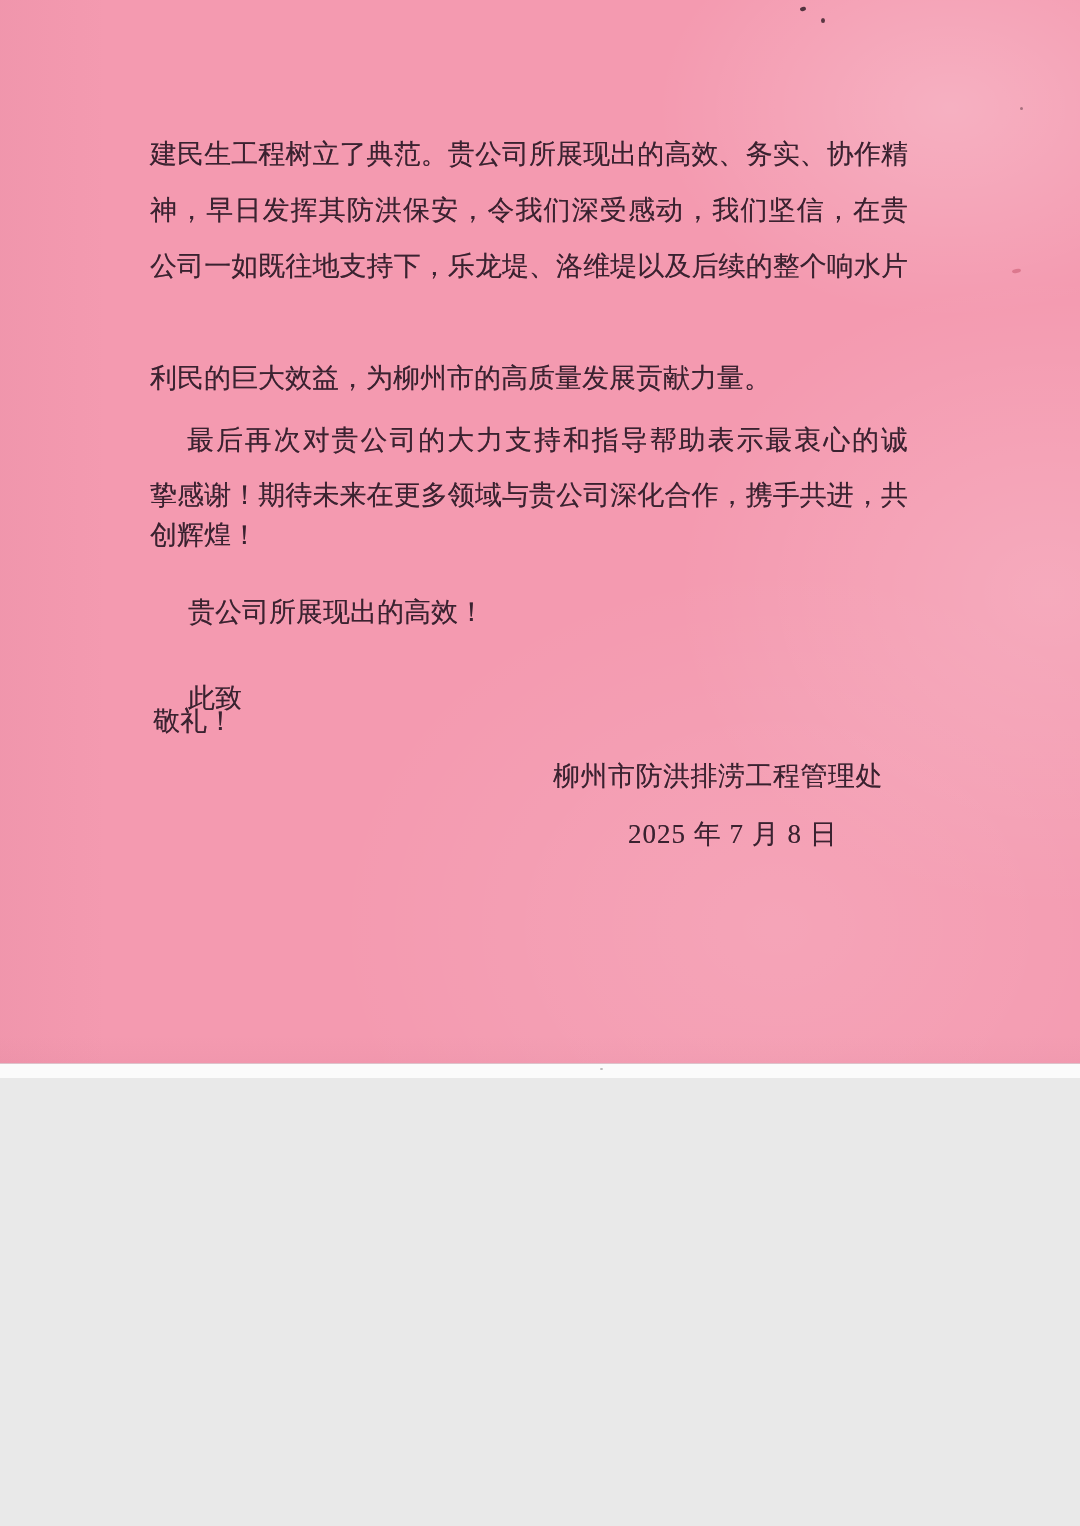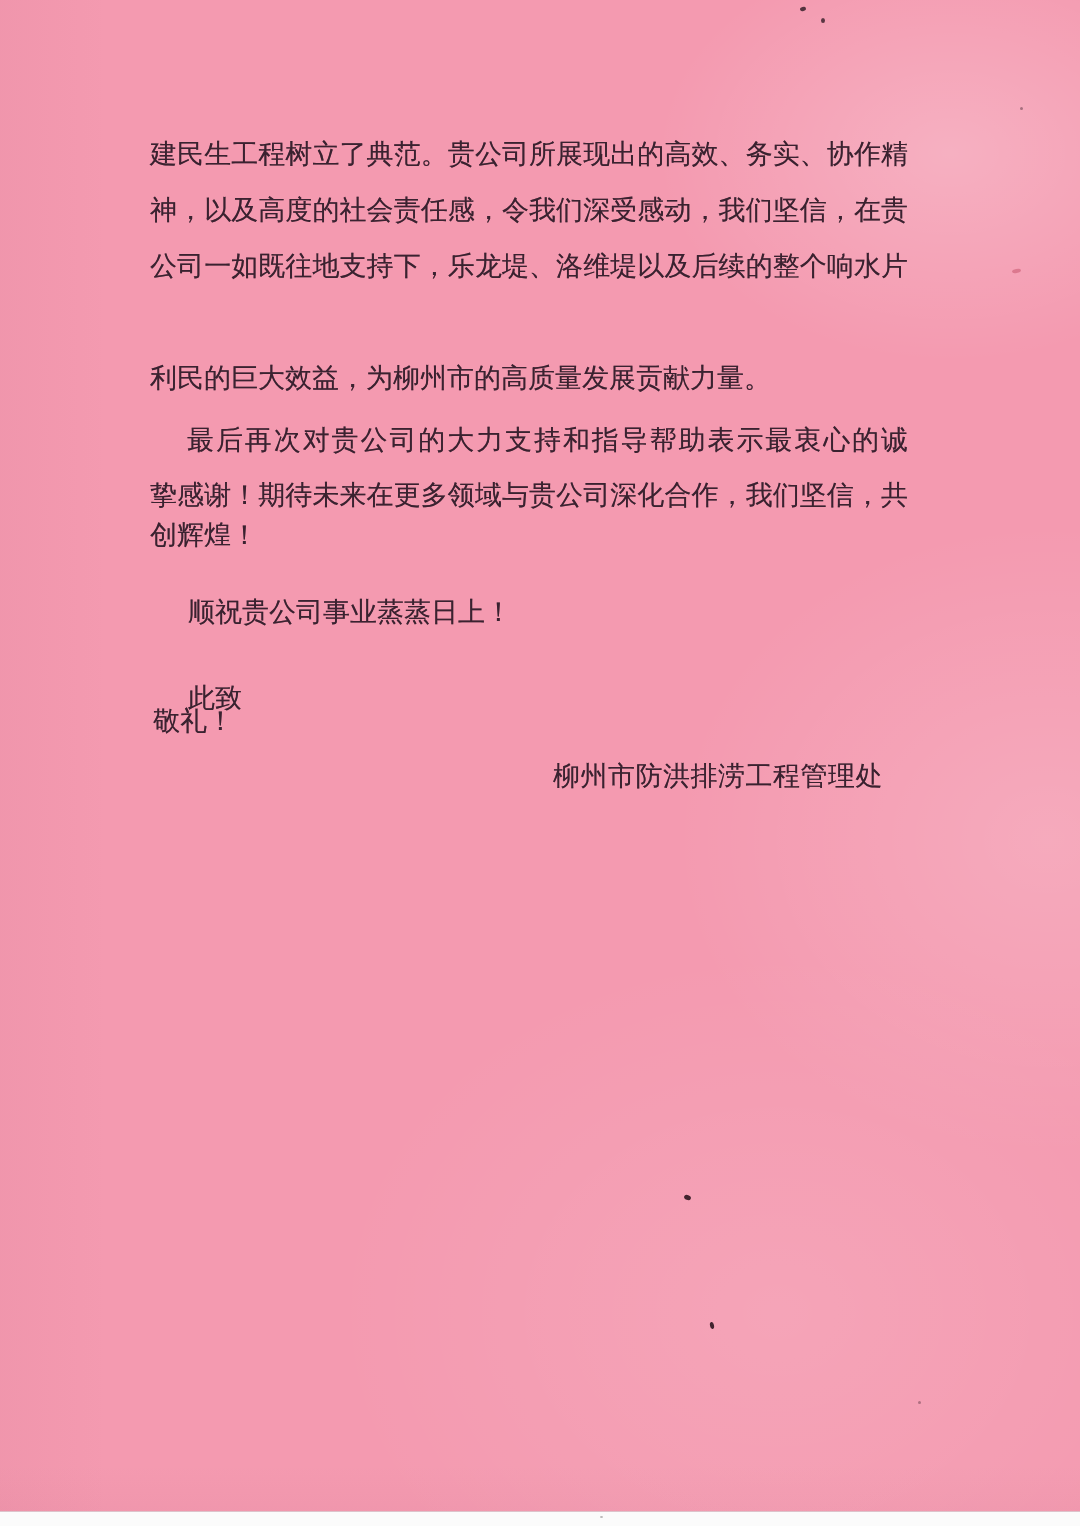--- a/index.html
+++ b/index.html
@@ -3,21 +3,21 @@
 <meta charset="utf-8">
 <style>
   html, body {
     margin: 0;
     padding: 0;
     background: #e9e9e9;
   }
   .page {
     position: relative;
     width: 1080px;
-    height: 1526px;
+    height: 1078px;
     overflow: hidden;
     font-family: "Liberation Serif", "DejaVu Serif", serif;
     background:
       radial-gradient(420px 300px at 88% 10%, rgba(255,255,255,0.22), rgba(255,255,255,0) 70%),
       radial-gradient(520px 440px at 97% 55%, rgba(255,255,255,0.16), rgba(255,255,255,0) 72%),
       radial-gradient(640px 520px at 72% 86%, rgba(255,255,255,0.10), rgba(255,255,255,0) 70%),
       linear-gradient(90deg, rgba(170,70,100,0.05), rgba(255,255,255,0) 10%),
       linear-gradient(0deg, rgba(150,60,90,0.05), rgba(255,255,255,0) 4%),
       #f49ab0;
   }
@@ -48,34 +48,35 @@
     position: absolute;
     border-radius: 50%;
   }
 </style>
 </head>
 <body>
 
 <div class="page">
 
   <div class="line just" style="left:150px; top:137px; width:758px;">建民生工程树立了典范。贵公司所展现出的高效、务实、协作精</div>
-  <div class="line just" style="left:150px; top:193px; width:758px;">神，以及高度的社会责任感，令我们深受感动，我们坚信，在贵</div>
+  <div class="line just" style="left:150px; top:193px; width:758px;">神，早日发挥其防洪保安，令我们深受感动，我们坚信，在贵</div>
   <div class="line just" style="left:150px; top:249px; width:758px;">公司一如既往地支持下，乐龙堤、洛维堤以及后续的整个响水片</div>
   <div class="line" style="left:150px; top:361px;">利民的巨大效益，为柳州市的高质量发展贡献力量。</div>
 
   <div class="line just" style="left:187px; top:423px; width:721px;">最后再次对贵公司的大力支持和指导帮助表示最衷心的诚</div>
-  <div class="line just" style="left:150px; top:478px; width:758px;">挚感谢！期待未来在更多领域与贵公司深化合作，我们坚信，共</div>
+  <div class="line just" style="left:150px; top:478px; width:758px;">挚感谢！期待未来在更多领域与贵公司深化合作，携手共进，共</div>
   <div class="line" style="left:150px; top:518px;">创辉煌！</div>
 
-  <div class="line" style="left:188px; top:595px;">顺祝贵公司事业蒸蒸日上！</div>
+  <div class="line" style="left:188px; top:595px;">贵公司所展现出的高效！</div>
 
   <div class="line" style="left:188px; top:651px;margin-top:30px;">此致</div>
   <div class="line" style="left:153px; top:704px;">敬礼！</div>
 
   <div class="line" style="left:553px; top:759px; letter-spacing:0.5px;">柳州市防洪排涝工程管理处</div>
+  <div class="line" style="left:628px; top:817px; letter-spacing:1px;">2025 年 7 月 8 日</div>
 
   <div class="speck" style="left:800px; top:7px;   width:6px; height:4px; background:#53333f; transform:rotate(-15deg);"></div>
   <div class="speck" style="left:821px; top:18px;  width:4px; height:5px; background:#5a3642;"></div>
   <div class="speck" style="left:1020px; top:107px; width:3px; height:3px; background:rgba(90,54,66,0.5);"></div>
   <div class="speck" style="left:1012px; top:269px; width:9px; height:4px; background:rgba(214,110,133,0.8); transform:rotate(-10deg);"></div>
   <div class="speck" style="left:684px; top:1195px; width:7px; height:5px; background:#42242f; transform:rotate(20deg);"></div>
   <div class="speck" style="left:710px; top:1322px; width:4px; height:7px; background:#42242f; transform:rotate(-12deg);"></div>
   <div class="speck" style="left:918px; top:1401px; width:3px; height:3px; background:rgba(90,54,66,0.45);"></div>
 
   <div class="edge-strip">

